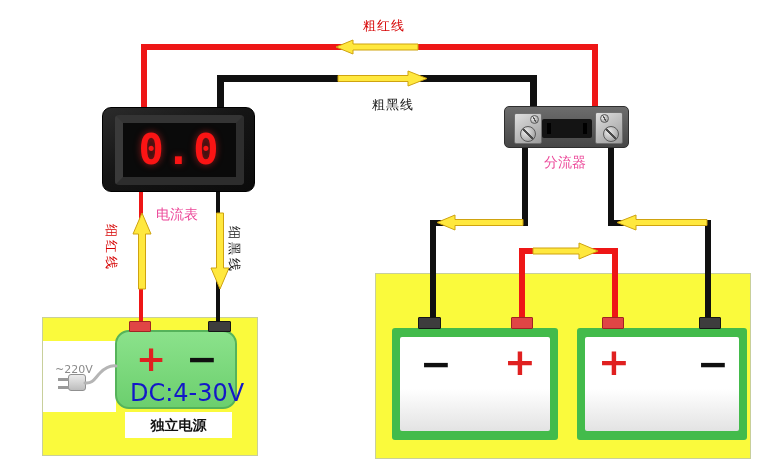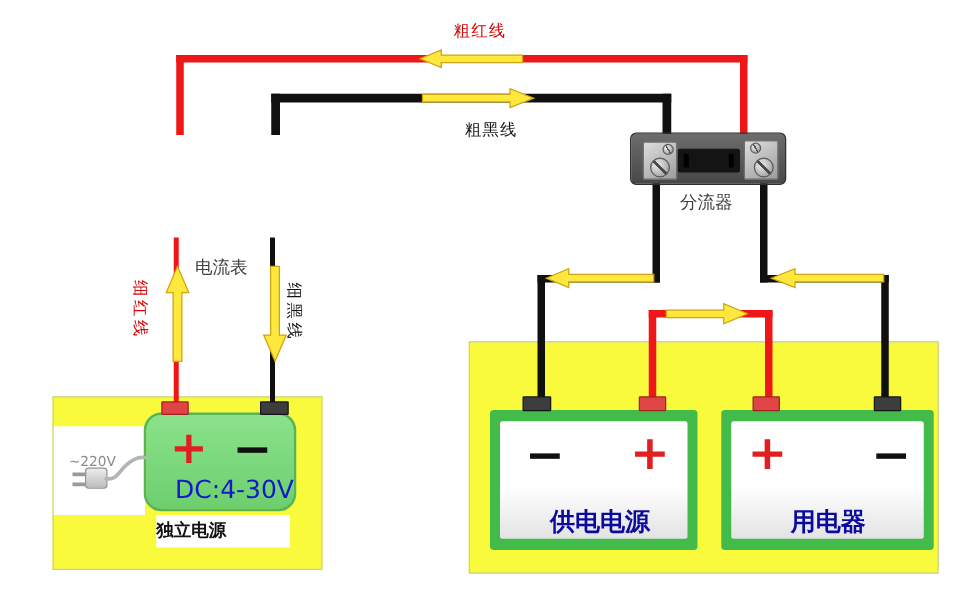--- a/index.html
+++ b/index.html
@@ -5,21 +5,21 @@
   html,body{margin:0;padding:0;background:#fff;}
   .stage{
     position:relative;width:780px;height:472px;background:#ffffff;overflow:hidden;
     font-family:"DejaVu Sans","Liberation Sans",sans-serif;
   }
   .abs{position:absolute;}
   .wire{position:absolute;}
   .red-wire{background:#ee1616;}
   .black-wire{background:#101010;}
   .lbl{position:absolute;font-weight:normal;white-space:nowrap;line-height:1;}
-  .blue-lbl{color:#404040;font-size:14px;}
+  .blue-lbl{color:#ec4899;font-size:14px;}
   .red-lbl{color:#d60000;font-size:13px;}
   .black-lbl{color:#141414;font-size:13px;}
   .vert{writing-mode:vertical-rl;text-orientation:sideways;letter-spacing:3px;}
   .panel{position:absolute;background:#fafa3c;border:1px solid #c8cf9b;box-sizing:border-box;}
   .greenbox{position:absolute;background:#43bb4b;border-radius:3px;}
   .innerbox{position:absolute;background:linear-gradient(180deg,#ffffff 55%,#e3e3e3 100%);border-radius:2px;}
   .terminal{position:absolute;box-sizing:border-box;border-radius:1px;}
   .t-red{background:#e04545;border:1px solid #a02323;}
   .t-black{background:#3d3d3d;border:1px solid #151515;}
   .sign{position:absolute;font-weight:bold;line-height:1;text-align:center;}
@@ -46,55 +46,53 @@
     background:linear-gradient(145deg,#dedede,#9c9c9c);border:1px solid #6f6f6f;border-radius:2px;}
   .screw-s{position:absolute;width:9px;height:9px;border-radius:50%;box-sizing:border-box;border:1px solid #5f5f5f;
     background:linear-gradient(60deg,rgba(0,0,0,0) 44%,#555 44%,#555 56%,rgba(0,0,0,0) 56%),radial-gradient(circle at 35% 35%,#f2f2f2,#8a8a8a);}
   .screw-b{position:absolute;width:16px;height:16px;border-radius:50%;box-sizing:border-box;border:1px solid #5a5a5a;
     background:linear-gradient(45deg,rgba(0,0,0,0) 45%,#4a4a4a 45%,#4a4a4a 55%,rgba(0,0,0,0) 55%),radial-gradient(circle at 35% 35%,#ececec,#8f8f8f);}
   .arrow-svg{position:absolute;overflow:visible;}
   .plugbody{position:absolute;left:68px;top:374px;width:18px;height:17px;border-radius:3px;
     background:linear-gradient(180deg,#ececec,#bdbdbd);border:1px solid #909090;box-sizing:border-box;}
   .prong{position:absolute;width:11px;height:3px;background:#9a9a9a;}
   .whitelabel{position:absolute;left:125px;top:412px;width:107px;height:26px;background:#ffffff;
-    text-align:left;line-height:26px;font-weight:bold;font-size:14px;color:#111;}
+    text-align:center;line-height:26px;font-weight:bold;font-size:14px;color:#111;}
 </style>
 </head>
 <body>
 
 <div class="stage">
 
   <div class="panel" style="left:42px;top:317px;width:216px;height:139px;"></div>
   <div class="abs" style="left:43px;top:341px;width:73px;height:71px;background:#fff;"></div>
   <div class="abs" style="left:115px;top:330px;width:122px;height:79px;border-radius:14px;box-sizing:border-box;
        background:linear-gradient(180deg,#8be28b,#6ccf6e);border:2px solid #55b35a;"></div>
   <div class="sign sign-red" style="left:136px;top:341px;width:30px;font-size:36px;">+</div>
   <div class="sign sign-black" style="left:186px;top:340px;width:30px;font-size:38px;">−</div>
-  <div class="lbl" style="left:140px;top:381px;font-size:20px;color:#1318c8;">DC:4-30V</div>
+  <div class="lbl" style="left:130px;top:381px;font-size:24px;color:#1318c8;">DC:4-30V</div>
   <div class="whitelabel">独立电源</div>
   <div class="lbl" style="left:55px;top:364px;font-size:11px;font-weight:normal;color:#8a8a8a;">~220V</div>
   <div class="plugbody"></div>
   <div class="prong" style="left:58px;top:378px;"></div>
   <div class="prong" style="left:58px;top:386px;"></div>
   <svg class="arrow-svg" style="left:82px;top:358px;" width="38" height="28">
     <path d="M3,25 C11,26 13,20 18,15 C23,10 28,7 34,8" fill="none" stroke="#b5b5b5" stroke-width="3" stroke-linecap="round"></path>
   </svg>
 
   <div class="panel" style="left:375px;top:273px;width:376px;height:186px;"></div>
   <div class="greenbox" style="left:392px;top:328px;width:166px;height:112px;"></div>
   <div class="innerbox" style="left:400px;top:337px;width:150px;height:94px;"></div>
   <div class="greenbox" style="left:577px;top:328px;width:170px;height:112px;"></div>
   <div class="innerbox" style="left:585px;top:337px;width:154px;height:94px;"></div>
 
   <div class="sign sign-black" style="left:420px;top:345px;width:26px;font-size:38px;">−</div>
   <div class="sign sign-red" style="left:504px;top:343px;width:30px;font-size:38px;">+</div>
-  <div class="boxlabel" style="left:430px;top:407px;width:100px;">供电电源</div>
   <div class="sign sign-red" style="left:598px;top:343px;width:30px;font-size:38px;">+</div>
   <div class="sign sign-black" style="left:697px;top:345px;width:26px;font-size:38px;">−</div>
-  <div class="boxlabel" style="left:610px;top:407px;width:105px;">用电器</div>
 
   <div class="wire red-wire" style="left:141px;top:44px;width:457px;height:6px;"></div>
   <div class="wire red-wire" style="left:141px;top:44px;width:6px;height:64px;"></div>
   <div class="wire red-wire" style="left:592px;top:44px;width:6px;height:70px;"></div>
 
   <div class="wire black-wire" style="left:217px;top:75px;width:320px;height:7px;"></div>
   <div class="wire black-wire" style="left:217px;top:75px;width:7px;height:33px;"></div>
   <div class="wire black-wire" style="left:530px;top:75px;width:7px;height:40px;"></div>
 
   <div class="wire red-wire" style="left:139px;top:190px;width:4px;height:132px;"></div>
@@ -112,20 +110,25 @@
   <div class="wire red-wire" style="left:519px;top:248px;width:99px;height:6px;"></div>
   <div class="wire red-wire" style="left:612px;top:248px;width:6px;height:70px;"></div>
 
   <div class="terminal t-red" style="left:129px;top:321px;width:22px;height:11px;"></div>
   <div class="terminal t-black" style="left:208px;top:321px;width:23px;height:11px;"></div>
   <div class="terminal t-black" style="left:418px;top:317px;width:23px;height:12px;"></div>
   <div class="terminal t-red" style="left:511px;top:317px;width:22px;height:12px;"></div>
   <div class="terminal t-red" style="left:602px;top:317px;width:22px;height:12px;"></div>
   <div class="terminal t-black" style="left:699px;top:317px;width:22px;height:12px;"></div>
 
+  <div class="ammeter">
+    <div class="bevel">
+      <span class="reading">0.0</span>
+    </div>
+  </div>
 
   <div class="shunt">
     <div class="bar">
       <div class="notch" style="left:5px;"></div>
       <div class="notch" style="left:41px;"></div>
     </div>
     <div class="block" style="left:9px;top:6px;height:31px;">
       <div class="screw-s" style="left:15px;top:1px;"></div>
       <div class="screw-b" style="left:5px;top:12px;"></div>
     </div>

